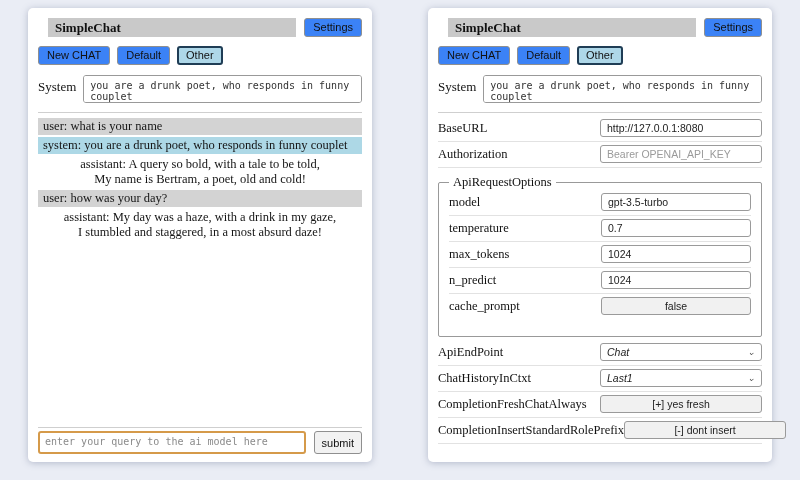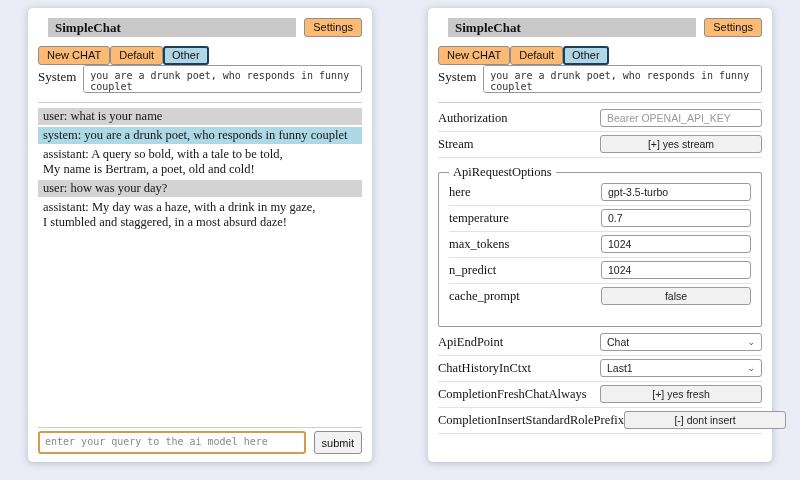--- a/index.html
+++ b/index.html
@@ -29,48 +29,48 @@
   .panel.right{left:428px;}
 
   
   .title-row{display:flex;align-items:center;gap:8px;padding-left:10px;}
   .title-bar{
     flex:1;background:var(--titlebar-bg);
     font-weight:bold;font-size:13px;padding:2px 7px;line-height:15px;color:#111;
   }
   .btn{
     font-family:"Liberation Sans", sans-serif;font-size:11px;line-height:13px;
-    background:#fdba74;border:1px solid #8f8f8f;border-radius:3px;
+    background:#3b82f6;border:1px solid #8f8f8f;border-radius:3px;
     padding:2px 8px;color:#111;cursor:pointer;white-space:nowrap;
   }
-  .session-row{display:flex;margin-top:9px;align-items:center;}
+  .session-row{display:flex;gap:7px;margin-top:9px;align-items:center;}
   .btn.active{
     background:var(--active-session-bg);
     border:2px solid var(--active-session-border);
     padding:1px 7px;
   }
 
-  .system-row{display:flex;gap:7px;align-items:flex-start;}
+  .system-row{display:flex;gap:7px;margin-top:10px;align-items:flex-start;}
   .system-row .lbl{font-size:13px;padding-top:4px;color:#111;}
   textarea{
     font-family:"DejaVu Sans Mono", monospace;font-size:10px;color:#333;
     border:1px solid #999;border-radius:3px;resize:none;outline:none;
     padding:4px 6px;background:#fff;
   }
   textarea.system{flex:1;height:28px;}
   textarea::placeholder{color:#8a8a8a;}
 
   hr.divider{border:none;border-top:1px solid #cfcfcf;margin:9px 0 3px 0;}
 
   
   .messages{margin-top:2px;font-size:12.5px;color:#151515;}
   .msg{padding:1px 5px;margin-bottom:2px;white-space:pre-line;line-height:15px;}
   .msg.system{background:var(--system-msg-bg);}
   .msg.user{background:var(--user-msg-bg);}
-  .msg.assistant{background:transparent;}
+  .msg.assistant{background:transparent;text-align:center;}
 
   
   .form-row{
     display:flex;align-items:center;justify-content:space-between;
     padding:3px 0 4px 0;border-bottom:1px solid #e2e2e2;
     font-size:12.5px;color:#111;
   }
   .form-row .lbl{line-height:14px;}
   .ctrl{width:162px;flex:0 0 162px;}
   .fieldset .ctrl{width:150px;flex:0 0 150px;}
@@ -82,21 +82,21 @@
   input.txt::placeholder{color:#9a9a9a;}
   button.wide{
     width:100%;font-family:"Liberation Sans", sans-serif;font-size:10.5px;
     background:#f1f1f1;border:1px solid #9a9a9a;border-radius:3px;
     padding:2px 4px;color:#222;cursor:pointer;
   }
   .select{
     width:100%;display:flex;align-items:center;justify-content:space-between;
     font-family:"Liberation Sans", sans-serif;font-size:10.5px;color:#222;
     background:#fff;border:1px solid #9a9a9a;border-radius:3px;
-    padding:2px 6px;cursor:pointer;
+    padding:2px 6px;cursor:pointer;font-style:italic;
   }
   .select .chev{font-size:9px;color:#555;line-height:10px;}
   .fieldset{
     border:1px solid #999;border-radius:2px;margin:7px 0 3px 0;
     padding:0 10px 17px 10px;
   }
   .fieldset legend{font-size:12.5px;padding:0 4px;color:#111;}
 
   
   .bottom{margin-top:auto;}
@@ -163,32 +163,32 @@
   </div>
 
   <div class="system-row">
     <span class="lbl">System</span>
     <textarea class="system" style="">you are a drunk poet, who responds in funny couplet</textarea>
   </div>
 
   <hr class="divider">
 
   <div class="form-row">
+    <span class="lbl">BaseURL</span>
+    <span class="ctrl"><input class="txt" value="http://127.0.0.1:8080" style=""></span>
+  </div>
+  <div class="form-row">
     <span class="lbl">Authorization</span>
     <span class="ctrl"><input class="txt" placeholder="Bearer OPENAI_API_KEY" style=""></span>
   </div>
-  <div class="form-row">
-    <span class="lbl">Stream</span>
-    <span class="ctrl"><button class="wide">[+] yes stream</button></span>
-  </div>
 
   <fieldset class="fieldset">
     <legend>ApiRequestOptions</legend>
     <div class="form-row">
-      <span class="lbl">here</span>
+      <span class="lbl">model</span>
       <span class="ctrl"><input class="txt" value="gpt-3.5-turbo" style=""></span>
     </div>
     <div class="form-row">
       <span class="lbl">temperature</span>
       <span class="ctrl"><input class="txt" value="0.7" style=""></span>
     </div>
     <div class="form-row">
       <span class="lbl">max_tokens</span>
       <span class="ctrl"><input class="txt" value="1024" style=""></span>
     </div>

